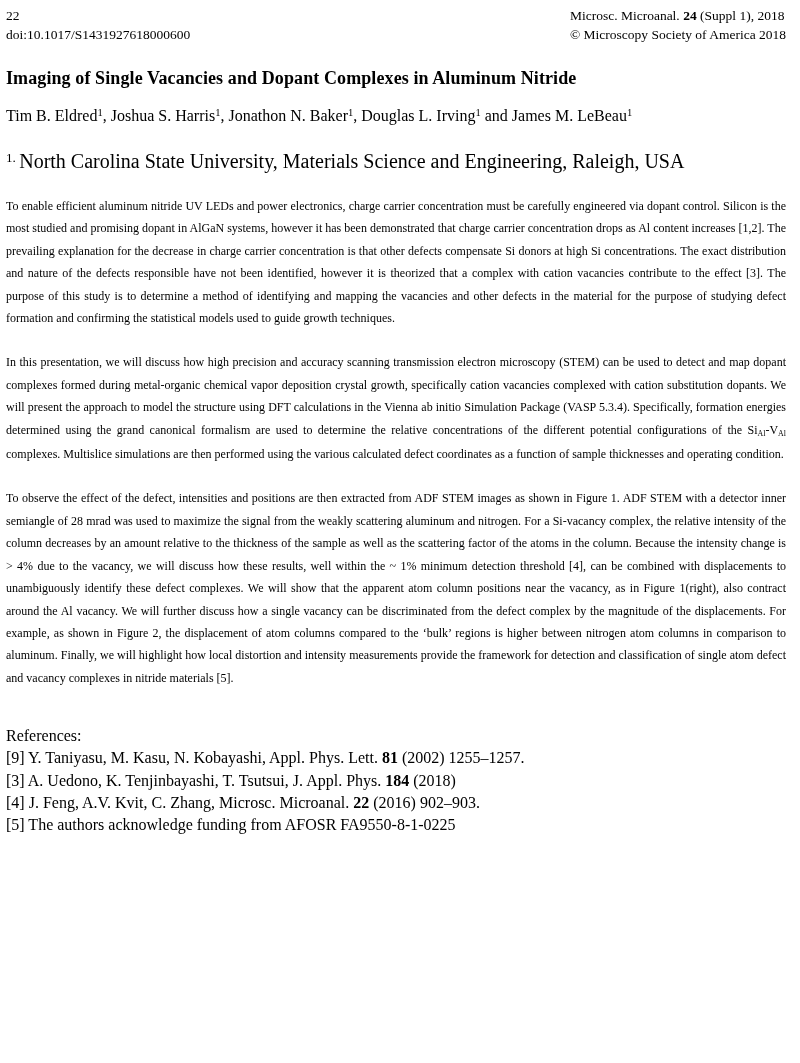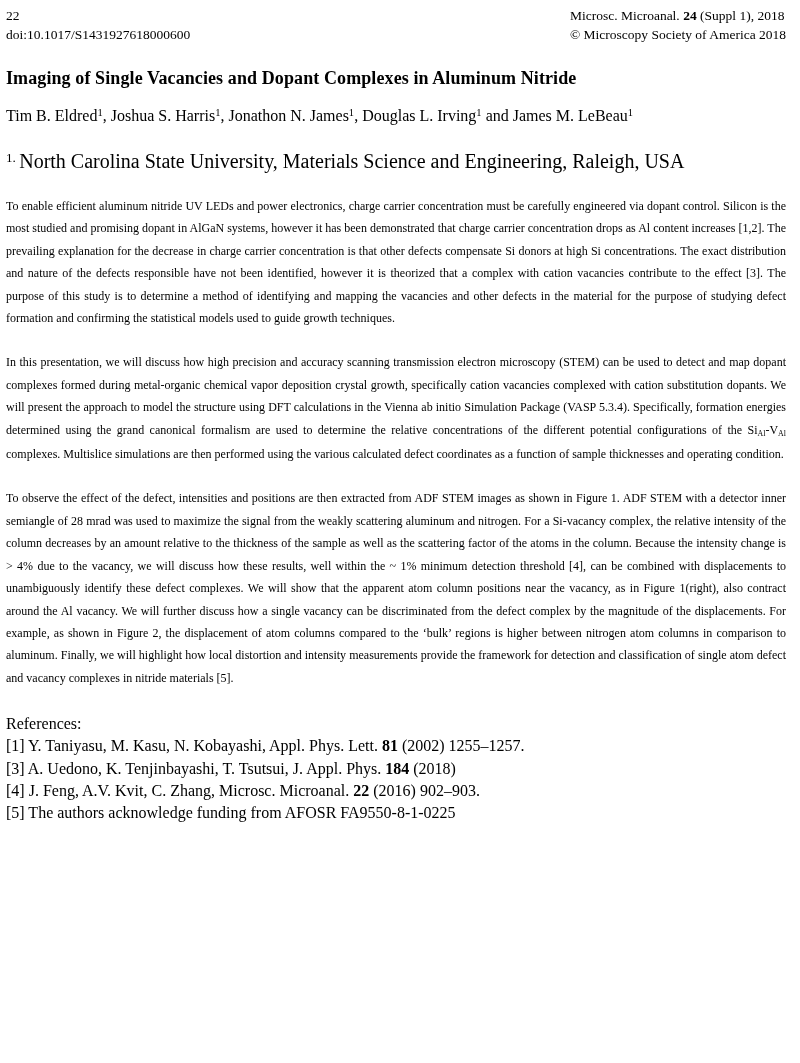--- a/index.html
+++ b/index.html
@@ -32,21 +32,21 @@
   .affiliation { font-size: 20px; margin-top: 25px; }
 
   p.body-par {
     font-size: 12px;
     line-height: 22.4px;
     text-align: justify;
     margin: 22px 0 0 0;
   }
 
   .references {
-    margin-top: 24px;
+    margin-top: 36px;
     font-size: 16px;
     line-height: 22.3px;
   }
 
   .sup { font-size: 66%; position: relative; top: -0.45em; }
   .sub { font-size: 66%; position: relative; top: 0.25em; }
   .bold { font-weight: bold; }
 </style>
 </head>
 <body>
@@ -59,29 +59,29 @@
       <div>doi:10.1017/S1431927618000600</div>
     </div>
     <div class="header-right">
       <div><span>Microsc. Microanal. </span><span class="bold">24</span><span> (Suppl 1), 2018</span></div>
       <div>© Microscopy Society of America 2018</div>
     </div>
   </div>
 
   <h1 class="title">Imaging of Single Vacancies and Dopant Complexes in Aluminum Nitride</h1>
 
-  <div class="authors"><span>Tim B. Eldred</span><span class="sup">1</span><span>, Joshua S. Harris</span><span class="sup">1</span><span>, Jonathon N. James</span><span class="sup">1</span><span>, Douglas L. Irving</span><span class="sup">1</span><span> and James M. LeBeau</span><span class="sup">1</span></div>
+  <div class="authors"><span>Tim B. Eldred</span><span class="sup">1</span><span>, Joshua S. Harris</span><span class="sup">1</span><span>, Jonathon N. Baker</span><span class="sup">1</span><span>, Douglas L. Irving</span><span class="sup">1</span><span> and James M. LeBeau</span><span class="sup">1</span></div>
 
   <div class="affiliation"><span class="sup">1. </span><span>North Carolina State University, Materials Science and Engineering, Raleigh, USA</span></div>
 
   <p class="body-par"><span>To enable efficient aluminum nitride UV LEDs and power electronics, charge carrier concentration must be carefully engineered via dopant control. Silicon is the most studied and promising dopant in AlGaN systems, however it has been demonstrated that charge carrier concentration drops as Al content increases [1,2]. The prevailing explanation for the decrease in charge carrier concentration is that other defects compensate Si donors at high Si concentrations. The exact distribution and nature of the defects responsible have not been identified, however it is theorized that a complex with cation vacancies contribute to the effect [3]. The purpose of this study is to determine a method of identifying and mapping the vacancies and other defects in the material for the purpose of studying defect formation and confirming the statistical models used to guide growth techniques.</span></p>
   <p class="body-par"><span>In this presentation, we will discuss how high precision and accuracy scanning transmission electron microscopy (STEM) can be used to detect and map dopant complexes formed during metal-organic chemical vapor deposition crystal growth, specifically cation vacancies complexed with cation substitution dopants. We will present the approach to model the structure using DFT calculations in the Vienna ab initio Simulation Package (VASP 5.3.4). Specifically, formation energies determined using the grand canonical formalism are used to determine the relative concentrations of the different potential configurations of the Si</span><span class="sub">Al</span><span>-V</span><span class="sub">Al</span><span> complexes. Multislice simulations are then performed using the various calculated defect coordinates as a function of sample thicknesses and operating condition.</span></p>
   <p class="body-par"><span>To observe the effect of the defect, intensities and positions are then extracted from ADF STEM images as shown in Figure 1.  ADF STEM with a detector inner semiangle of 28 mrad was used to maximize the signal from the weakly scattering aluminum and nitrogen. For a Si-vacancy complex, the relative intensity of the column decreases by an amount relative to the thickness of the sample as well as the scattering factor of the atoms in the column. Because the intensity change is &gt; 4% due to the vacancy, we will discuss how these results, well within the ~ 1% minimum detection threshold [4], can be combined with displacements to unambiguously identify these defect complexes. We will show that the apparent atom column positions near the vacancy, as in Figure 1(right), also contract around the Al vacancy.  We will further discuss how a single vacancy can be discriminated from the defect complex by the magnitude of the displacements. For example, as shown in Figure 2, the displacement of atom columns compared to the ‘bulk’ regions is higher between nitrogen atom columns in comparison to aluminum. Finally, we will highlight how local distortion and intensity measurements provide the framework for detection and classification of single atom defect and vacancy complexes in nitride materials [5].</span></p>
 
   <div class="references">
     <div>References:</div>
-    <div class="ref-line"><span>[1] Y. Taniyasu, M. Kasu, N. Kobayashi, Appl. Phys. Lett. </span><span class="bold">81</span><span> (2002) 1255–1257.</span></div>
+    <div class="ref-line"><span>[9] Y. Taniyasu, M. Kasu, N. Kobayashi, Appl. Phys. Lett. </span><span class="bold">81</span><span> (2002) 1255–1257.</span></div>
     <div class="ref-line"><span>[3] A. Uedono, K. Tenjinbayashi, T. Tsutsui, J. Appl. Phys. </span><span class="bold">184</span><span> (2018)</span></div>
     <div class="ref-line"><span>[4] J. Feng, A.V. Kvit, C. Zhang, Microsc. Microanal. </span><span class="bold">22</span><span> (2016) 902–903.</span></div>
     <div class="ref-line"><span>[5] The authors acknowledge funding from AFOSR FA9550-8-1-0225</span></div>
   </div>
 
 </div>
 
 </body></html>

